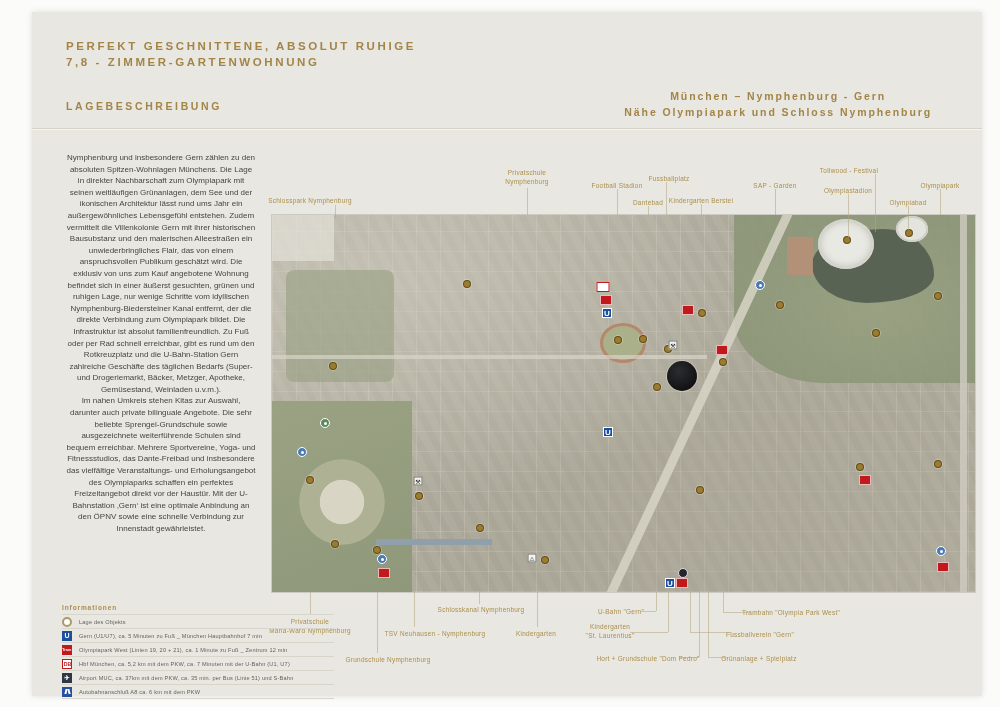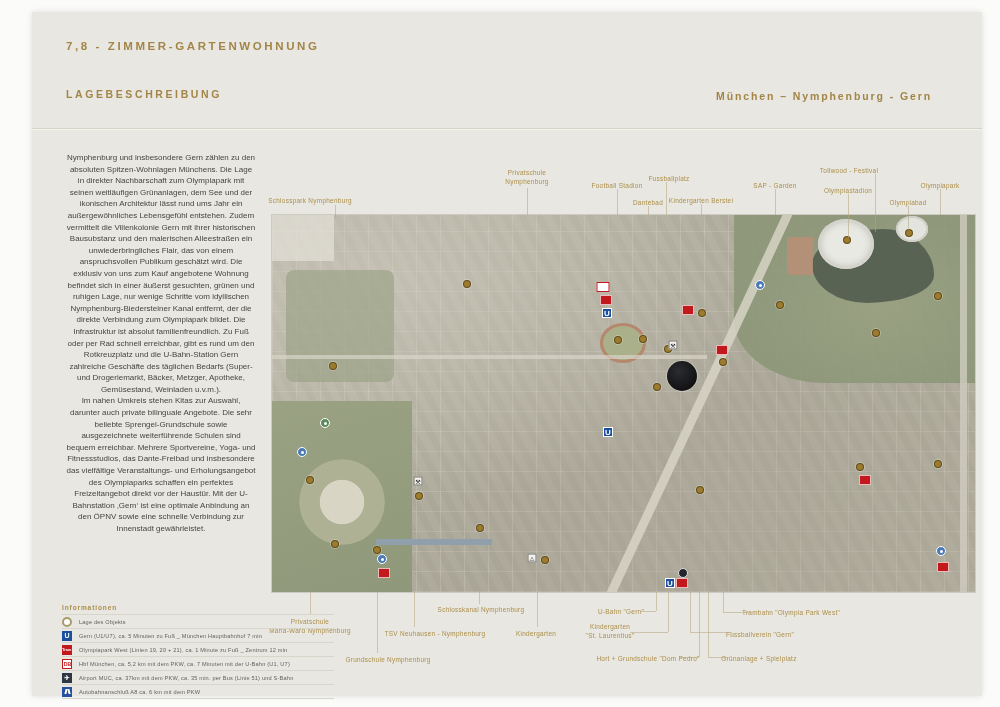--- a/index.html
+++ b/index.html
@@ -3,21 +3,21 @@
 <meta charset="utf-8">
 <style>
   html,body{margin:0;padding:0;background:#fbfbfa;}
   #canvas{position:relative;width:1000px;height:707px;overflow:hidden;
           font-family:"Liberation Sans",sans-serif;}
   .sheet{position:absolute;left:32px;top:12px;width:950px;height:684px;
          background:#e9e7e1;box-shadow:0 0 6px rgba(0,0,0,.12);}
   
   .hdr-title{position:absolute;left:66px;top:38px;color:#a28547;
              font-size:11.5px;font-weight:bold;letter-spacing:2.6px;line-height:16px;}
-  .hdr-section{position:absolute;left:66px;top:88px;color:#a28547;
+  .hdr-section{position:absolute;left:66px;top:100px;color:#a28547;
              font-size:10.5px;font-weight:bold;letter-spacing:2.6px;}
   .hdr-loc{position:absolute;right:68px;top:40px;text-align:center;color:#a28547;
              font-size:10.5px;font-weight:bold;letter-spacing:1.9px;line-height:16px;margin-top:48px;}
   .rule{position:absolute;left:32px;top:128px;width:950px;height:0;
         border-top:1px solid #d5d2c8;border-bottom:1px solid #f6f4ee;}
   
   .desc{position:absolute;left:66px;top:152px;width:190px;color:#46453f;
         font-size:8px;line-height:11.6px;text-align:center;}
   .desc p{margin:0;}
   
@@ -111,25 +111,27 @@
   .autobahn-icon::after{content:"";position:absolute;right:2.5px;top:2.5px;width:1.5px;
         height:5px;background:#fff;transform:skewX(14deg);}
 </style>
 </head>
 <body>
 
 <div id="canvas">
   <div class="sheet"></div>
 
   <div class="hdr-title">
+    <div>PERFEKT GESCHNITTENE, ABSOLUT RUHIGE</div>
     <div>7,8 - ZIMMER-GARTENWOHNUNG</div>
   </div>
   <div class="hdr-section">LAGEBESCHREIBUNG</div>
   <div class="hdr-loc">
     <div>München – Nymphenburg - Gern</div>
+    <div>Nähe Olympiapark und Schloss Nymphenburg</div>
   </div>
   <div class="rule"></div>
 
   <div class="desc">
     <p>Nymphenburg und insbesondere Gern zählen zu den absoluten Spitzen-Wohnlagen Münchens. Die Lage in direkter Nachbarschaft zum Olympiapark mit seinen weitläufigen Grünanlagen, dem See und der ikonischen Architektur lässt rund ums Jahr ein außergewöhnliches Lebensgefühl entstehen. Zudem vermittelt die Villenkolonie Gern mit ihrer historischen Bausubstanz und den malerischen Alleestraßen ein unwiederbringliches Flair, das von einem anspruchsvollen Publikum geschätzt wird. Die exklusiv von uns zum Kauf angebotene Wohnung befindet sich in einer äußerst gesuchten, grünen und ruhigen Lage, nur wenige Schritte vom idyllischen Nymphenburg-Biedersteiner Kanal entfernt, der die direkte Verbindung zum Olympiapark bildet. Die Infrastruktur ist absolut familienfreundlich. Zu Fuß oder per Rad schnell erreichbar, gibt es rund um den Rotkreuzplatz und die U-Bahn-Station Gern zahlreiche Geschäfte des täglichen Bedarfs (Super- und Drogeriemarkt, Bäcker, Metzger, Apotheke, Gemüsestand, Weinladen u.v.m.).</p>
     <p>Im nahen Umkreis stehen Kitas zur Auswahl, darunter auch private bilinguale Angebote. Die sehr beliebte Sprengel-Grundschule sowie ausgezeichnete weiterführende Schulen sind bequem erreichbar. Mehrere Sportvereine, Yoga- und Fitnessstudios, das Dante-Freibad und insbesondere das vielfältige Veranstaltungs- und Erholungsangebot des Olympiaparks schaffen ein perfektes Freizeitangebot direkt vor der Haustür. Mit der U-Bahnstation ‚Gern‘ ist eine optimale Anbindung an den ÖPNV sowie eine schnelle Verbindung zur Innenstadt gewährleistet.</p>
   </div>
 
   <div class="map" id="map">
     <div class="feat f-light-nw"></div>

